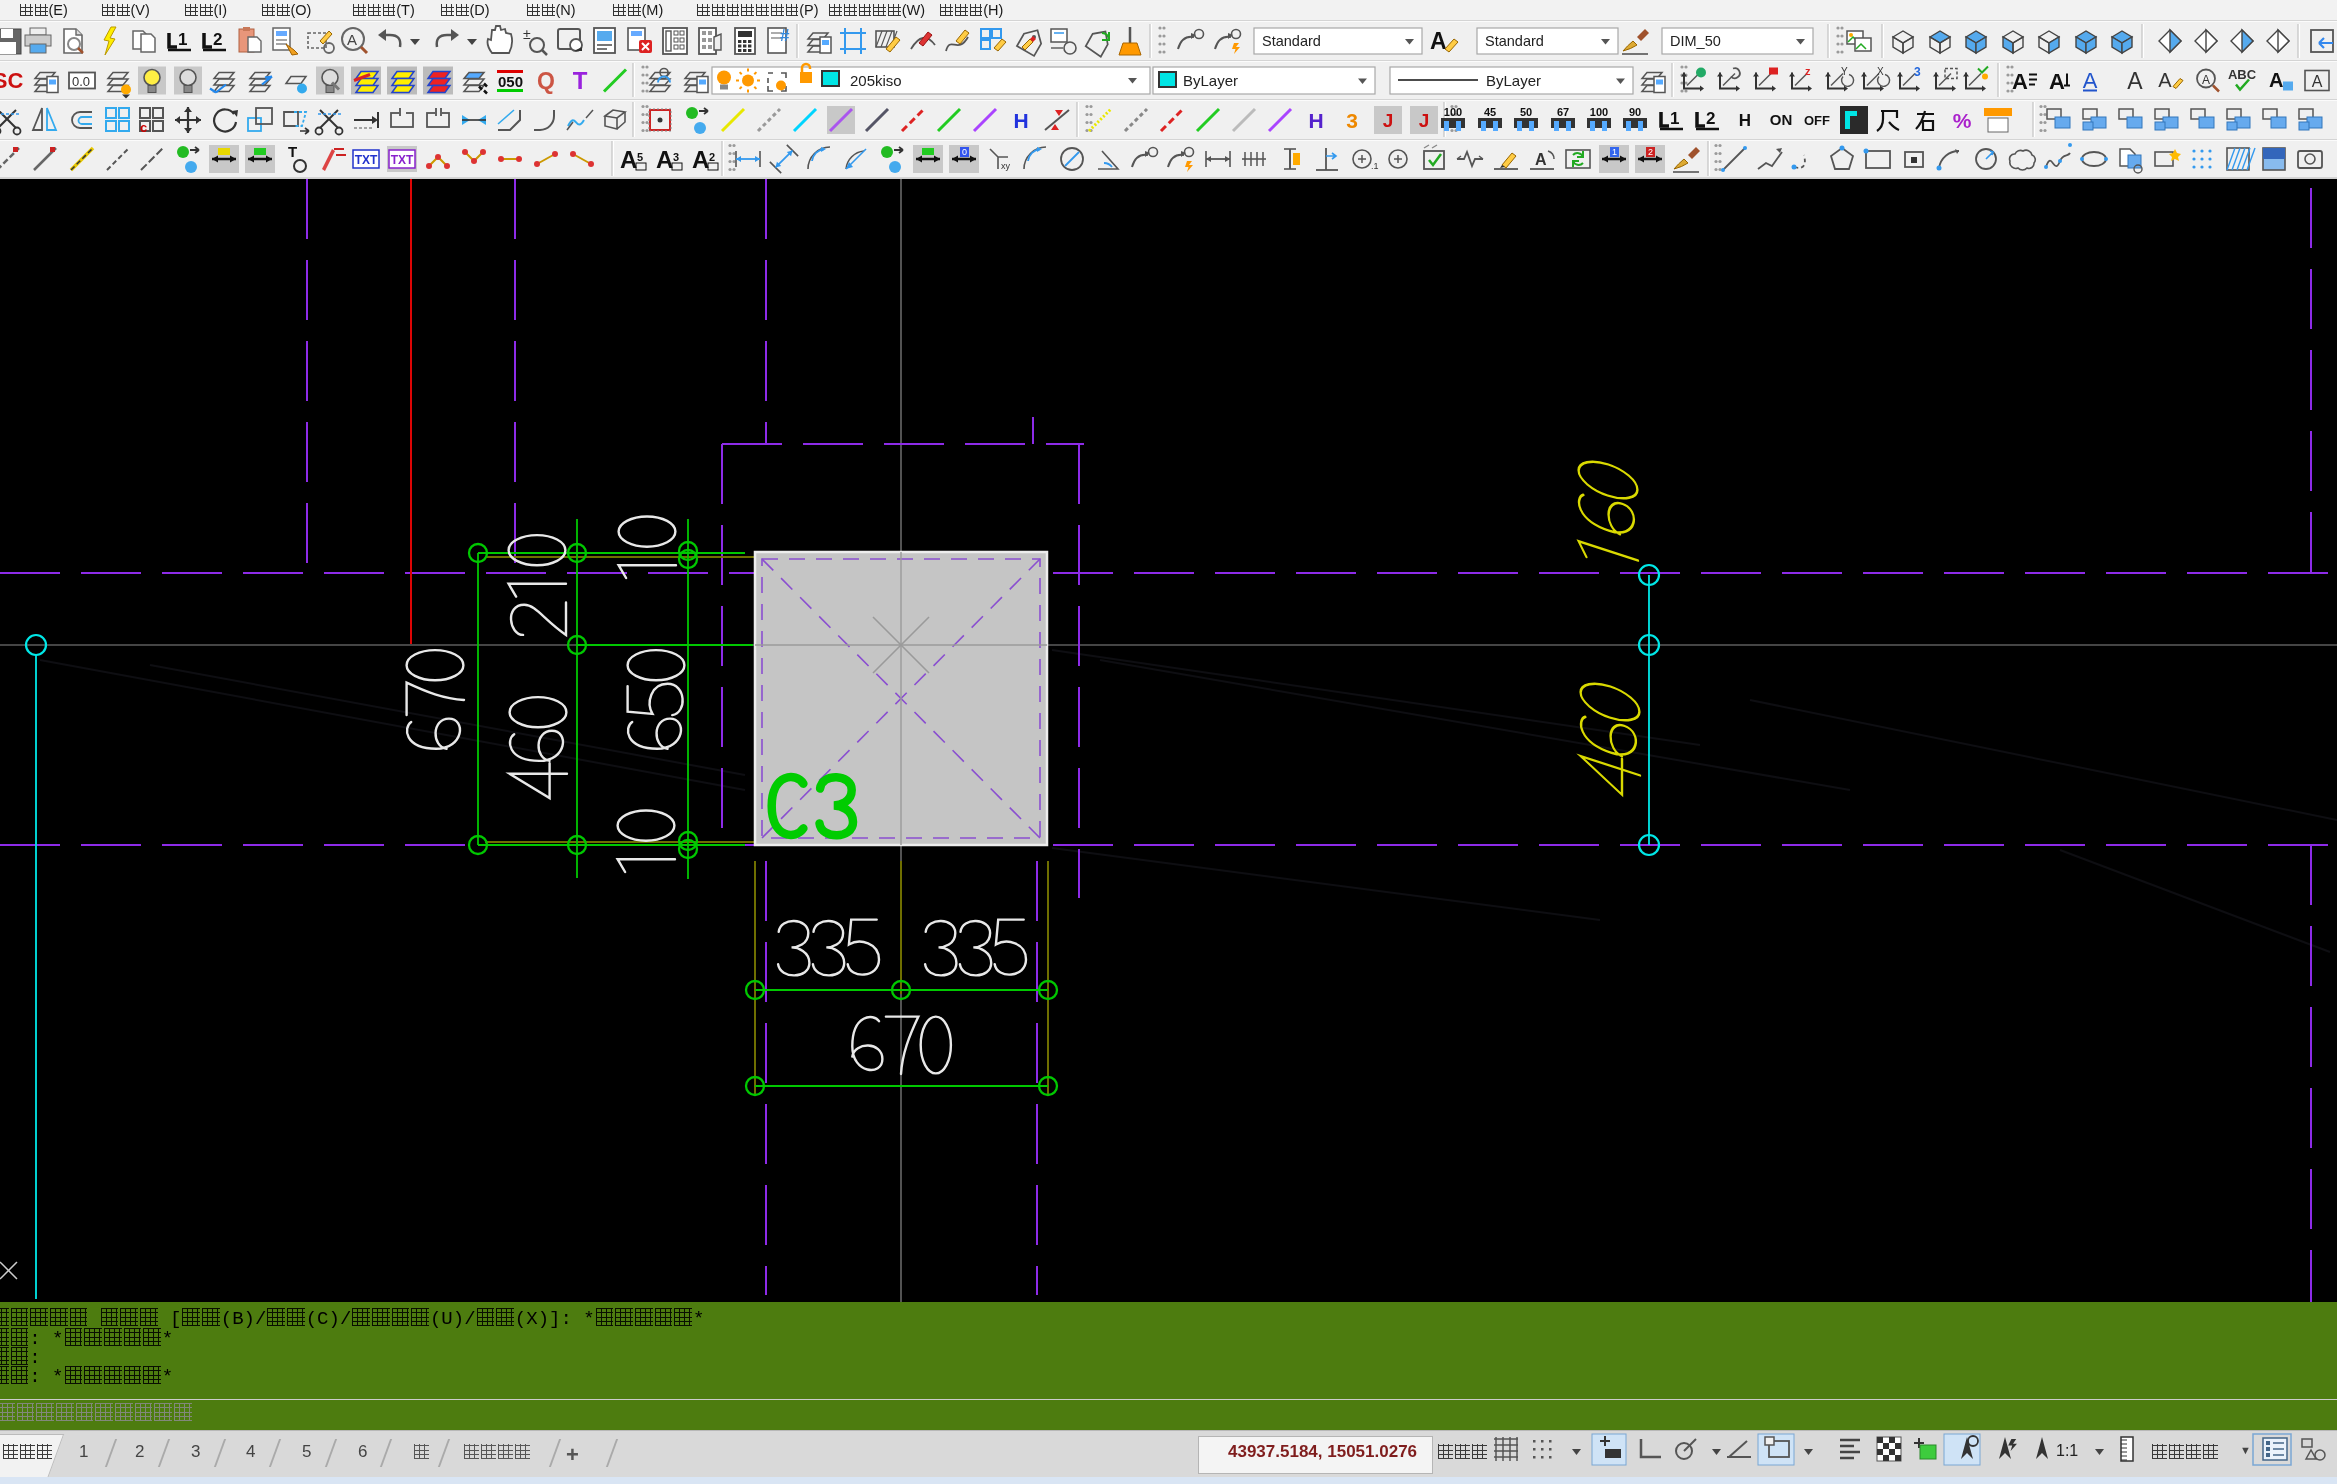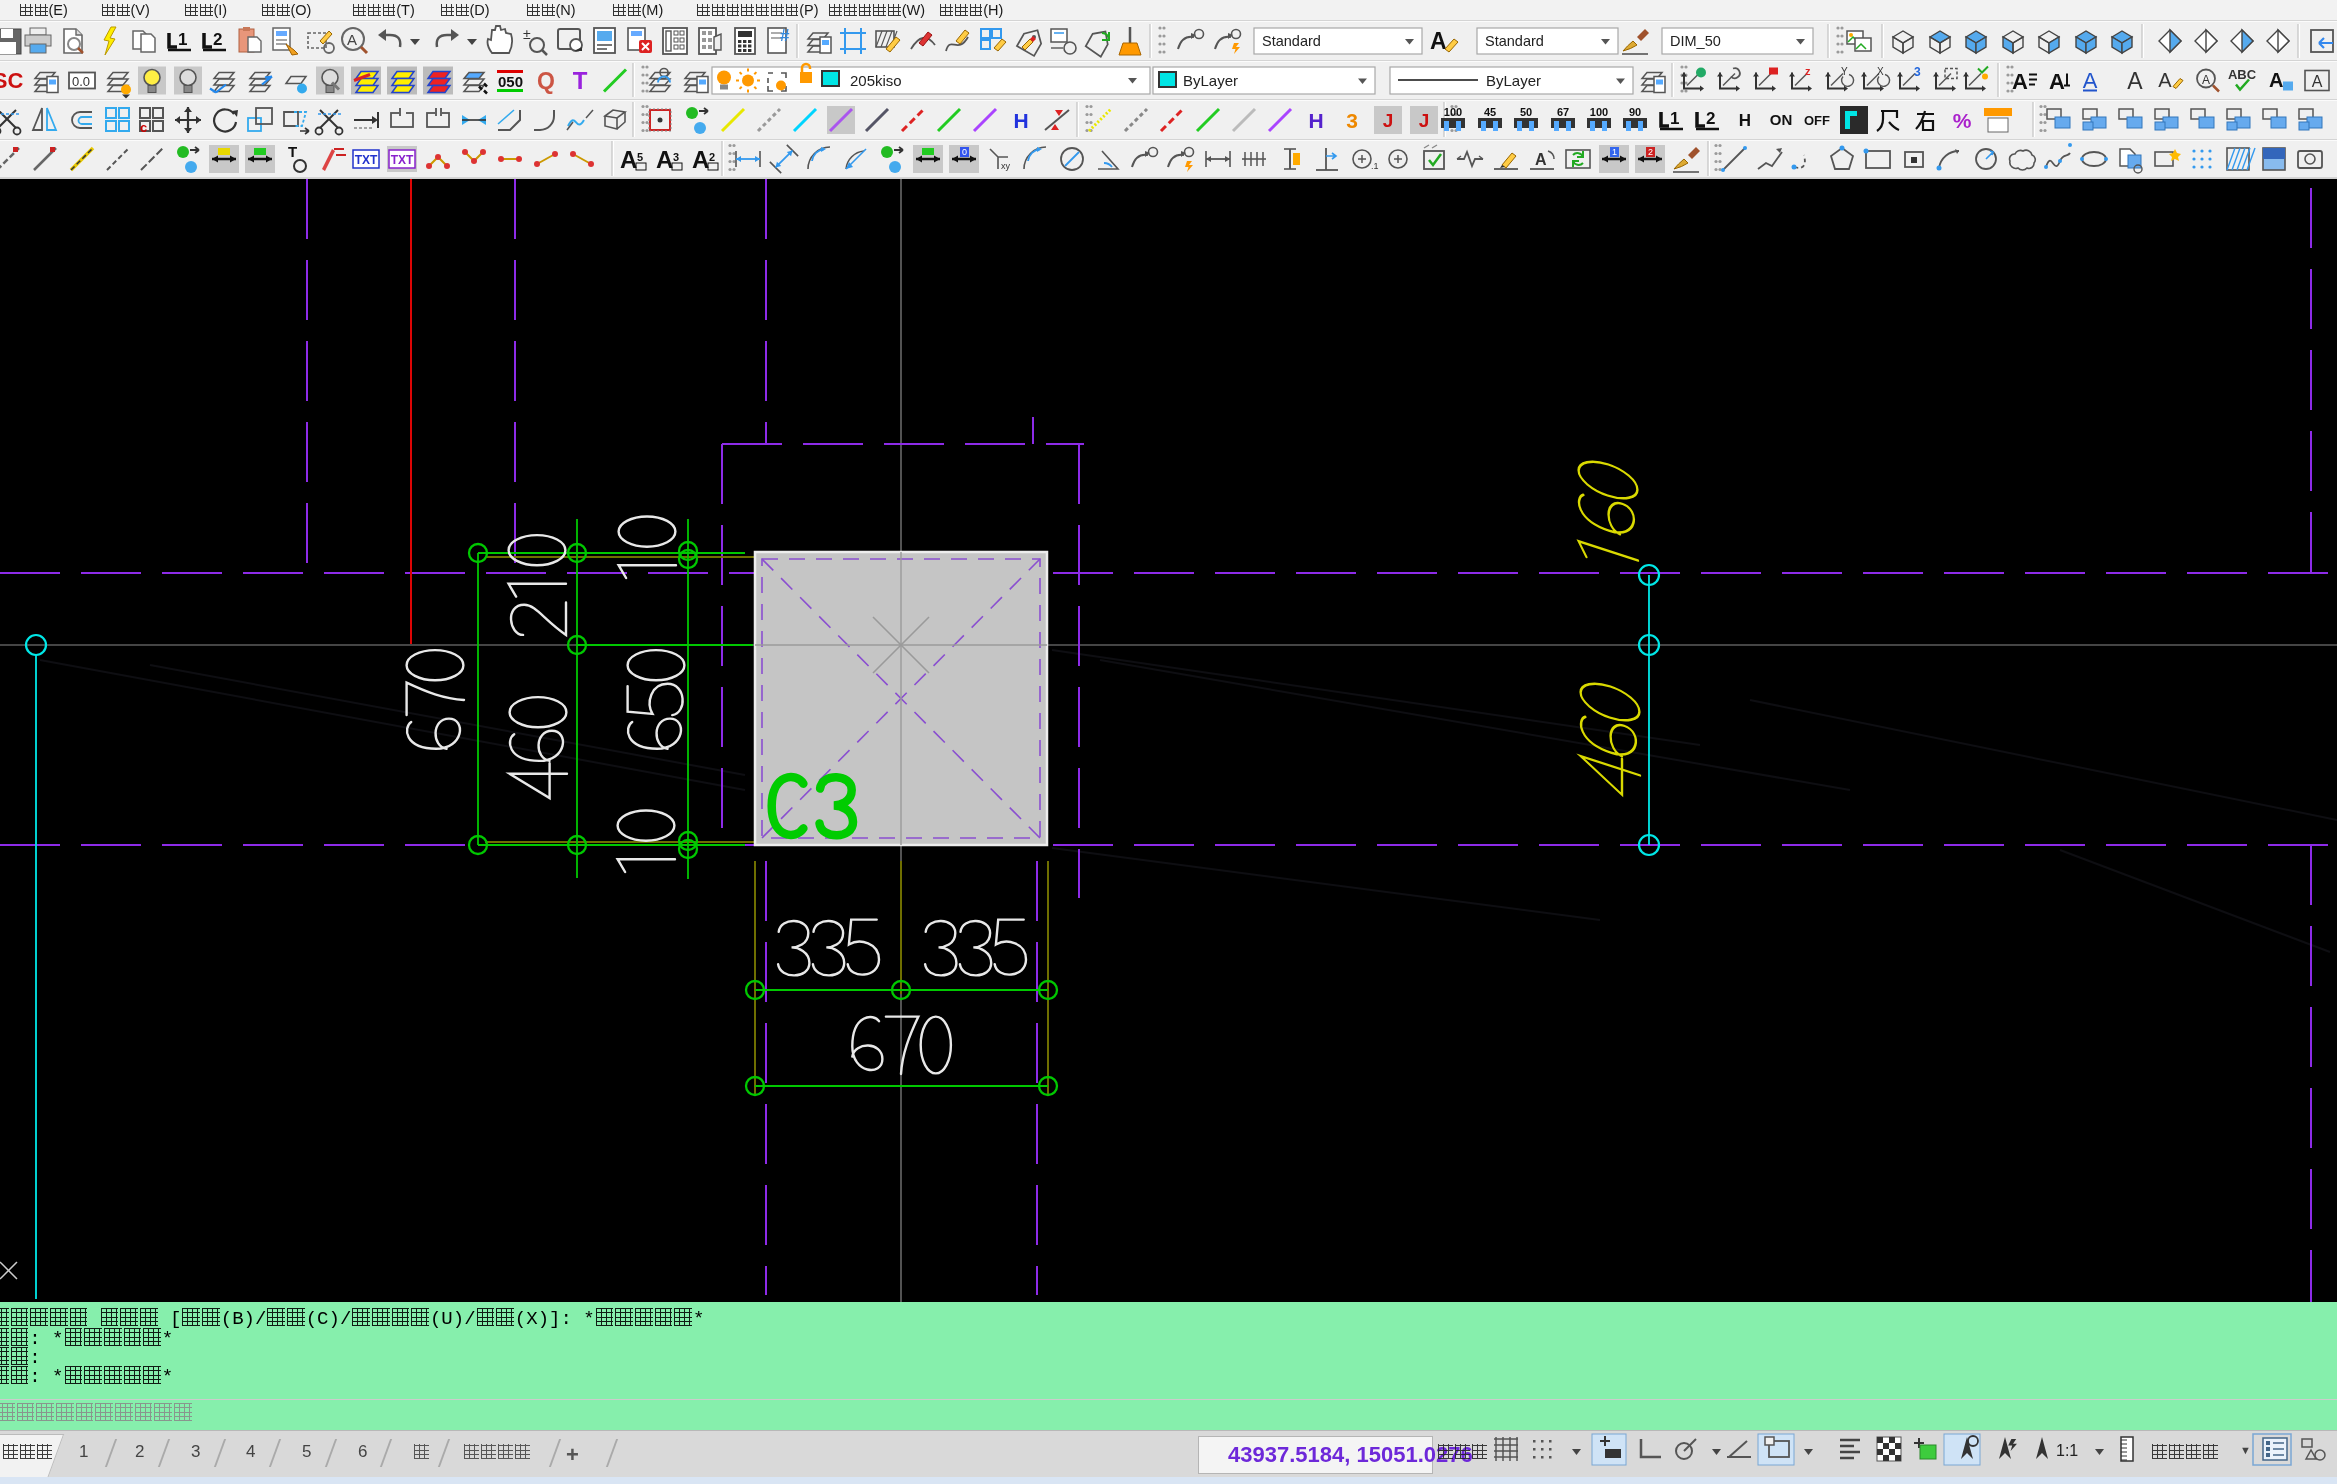--- a/index.html
+++ b/index.html
@@ -1,21 +1,21 @@
 <!DOCTYPE html>
 <html><head><meta charset="utf-8"><style>
 html,body{margin:0;padding:0;width:2337px;height:1484px;overflow:hidden;background:#f0f0f0;
 font-family:"Liberation Sans",sans-serif;}
 #menubar{position:absolute;left:0;top:0;width:100%;height:20px;background:#f2f2f2;border-bottom:1px solid #d9d9d9;
 font-size:14.5px;color:#1a1a1a;white-space:nowrap}
 #menubar span{position:absolute;top:2px}
 i.k{display:inline-block;width:0.88em;height:0.88em;margin:0 1px;vertical-align:-8%;
 background:repeating-linear-gradient(0deg,currentColor 0 1px,transparent 1px 4.2px),
 repeating-linear-gradient(90deg,currentColor 0 1.2px,transparent 1.2px 5px);opacity:.88}
-#cmd{position:absolute;left:0;top:1302px;width:100%;height:128px;background:#86efac;color:#000;
+#cmd{position:absolute;left:0;top:1302px;width:100%;height:128px;background:#4d7c0f;color:#000;
 font-family:"Liberation Mono",monospace;font-size:19px}
 #cmd div{position:absolute;left:-10px;white-space:pre}
 #cmd i.k{width:.93em;height:.93em}
 #tabs{position:absolute;left:0;top:1430px;width:100%;height:47px;background:#d9d9d9;border-top:1px solid #b8b8b8;color:#444;font-size:17px}
 #strip{position:absolute;left:0;top:1477px;width:100%;height:7px;background:#d9e5f4}
 </style></head><body>
 <div id="menubar">
     <span style="left:19px"><i class="k"></i><i class="k"></i>(E)</span>
     <span style="left:101px"><i class="k"></i><i class="k"></i>(V)</span>
     <span style="left:184px"><i class="k"></i><i class="k"></i>(I)</span>
@@ -990,21 +990,21 @@
     <div style="position:absolute;left:110px;top:8px;width:1.5px;height:28px;background:#aaa;transform:skewX(-20deg)"></div>
     <div style="position:absolute;left:163px;top:8px;width:1.5px;height:28px;background:#aaa;transform:skewX(-20deg)"></div>
     <div style="position:absolute;left:219px;top:8px;width:1.5px;height:28px;background:#aaa;transform:skewX(-20deg)"></div>
     <div style="position:absolute;left:274px;top:8px;width:1.5px;height:28px;background:#aaa;transform:skewX(-20deg)"></div>
     <div style="position:absolute;left:330px;top:8px;width:1.5px;height:28px;background:#aaa;transform:skewX(-20deg)"></div>
     <div style="position:absolute;left:385px;top:8px;width:1.5px;height:28px;background:#aaa;transform:skewX(-20deg)"></div>
     <div style="position:absolute;left:443px;top:8px;width:1.5px;height:28px;background:#aaa;transform:skewX(-20deg)"></div>
     <div style="position:absolute;left:554px;top:8px;width:1.5px;height:28px;background:#aaa;transform:skewX(-20deg)"></div>
     <div style="position:absolute;left:611px;top:8px;width:1.5px;height:28px;background:#aaa;transform:skewX(-20deg)"></div>
     <div style="position:absolute;left:1198px;top:5px;width:233px;height:36px;border:1px solid #b5b5b5;background:#f4f4f4"></div>
-    <div style="position:absolute;left:1228px;top:11px;color:#6d28d9;font-size:22px;font-weight:bold;font-family:'Liberation Sans'">43937.5184, 15051.0276</div>
+    <div style="position:absolute;left:1228px;top:11px;color:#7f1d1d;font-size:17px;font-weight:bold;font-family:'Liberation Sans'">43937.5184, 15051.0276</div>
     <div style="position:absolute;left:1437px;top:11px;color:#222;font-weight:bold"><i class="k"></i><i class="k"></i><i class="k"></i></div>
     <svg width="2337" height="47" style="position:absolute;left:0;top:0">
       <line x1="1496" y1="6" x2="1496" y2="30" stroke="#555" stroke-width="1.5"></line>
       <line x1="1494" y1="8" x2="1518" y2="8" stroke="#555" stroke-width="1.5"></line>
       <line x1="1503" y1="6" x2="1503" y2="30" stroke="#555" stroke-width="1.5"></line>
       <line x1="1494" y1="14" x2="1518" y2="14" stroke="#555" stroke-width="1.5"></line>
       <line x1="1510" y1="6" x2="1510" y2="30" stroke="#555" stroke-width="1.5"></line>
       <line x1="1494" y1="20" x2="1518" y2="20" stroke="#555" stroke-width="1.5"></line>
       <line x1="1517" y1="6" x2="1517" y2="30" stroke="#555" stroke-width="1.5"></line>
       <line x1="1494" y1="26" x2="1518" y2="26" stroke="#555" stroke-width="1.5"></line>

